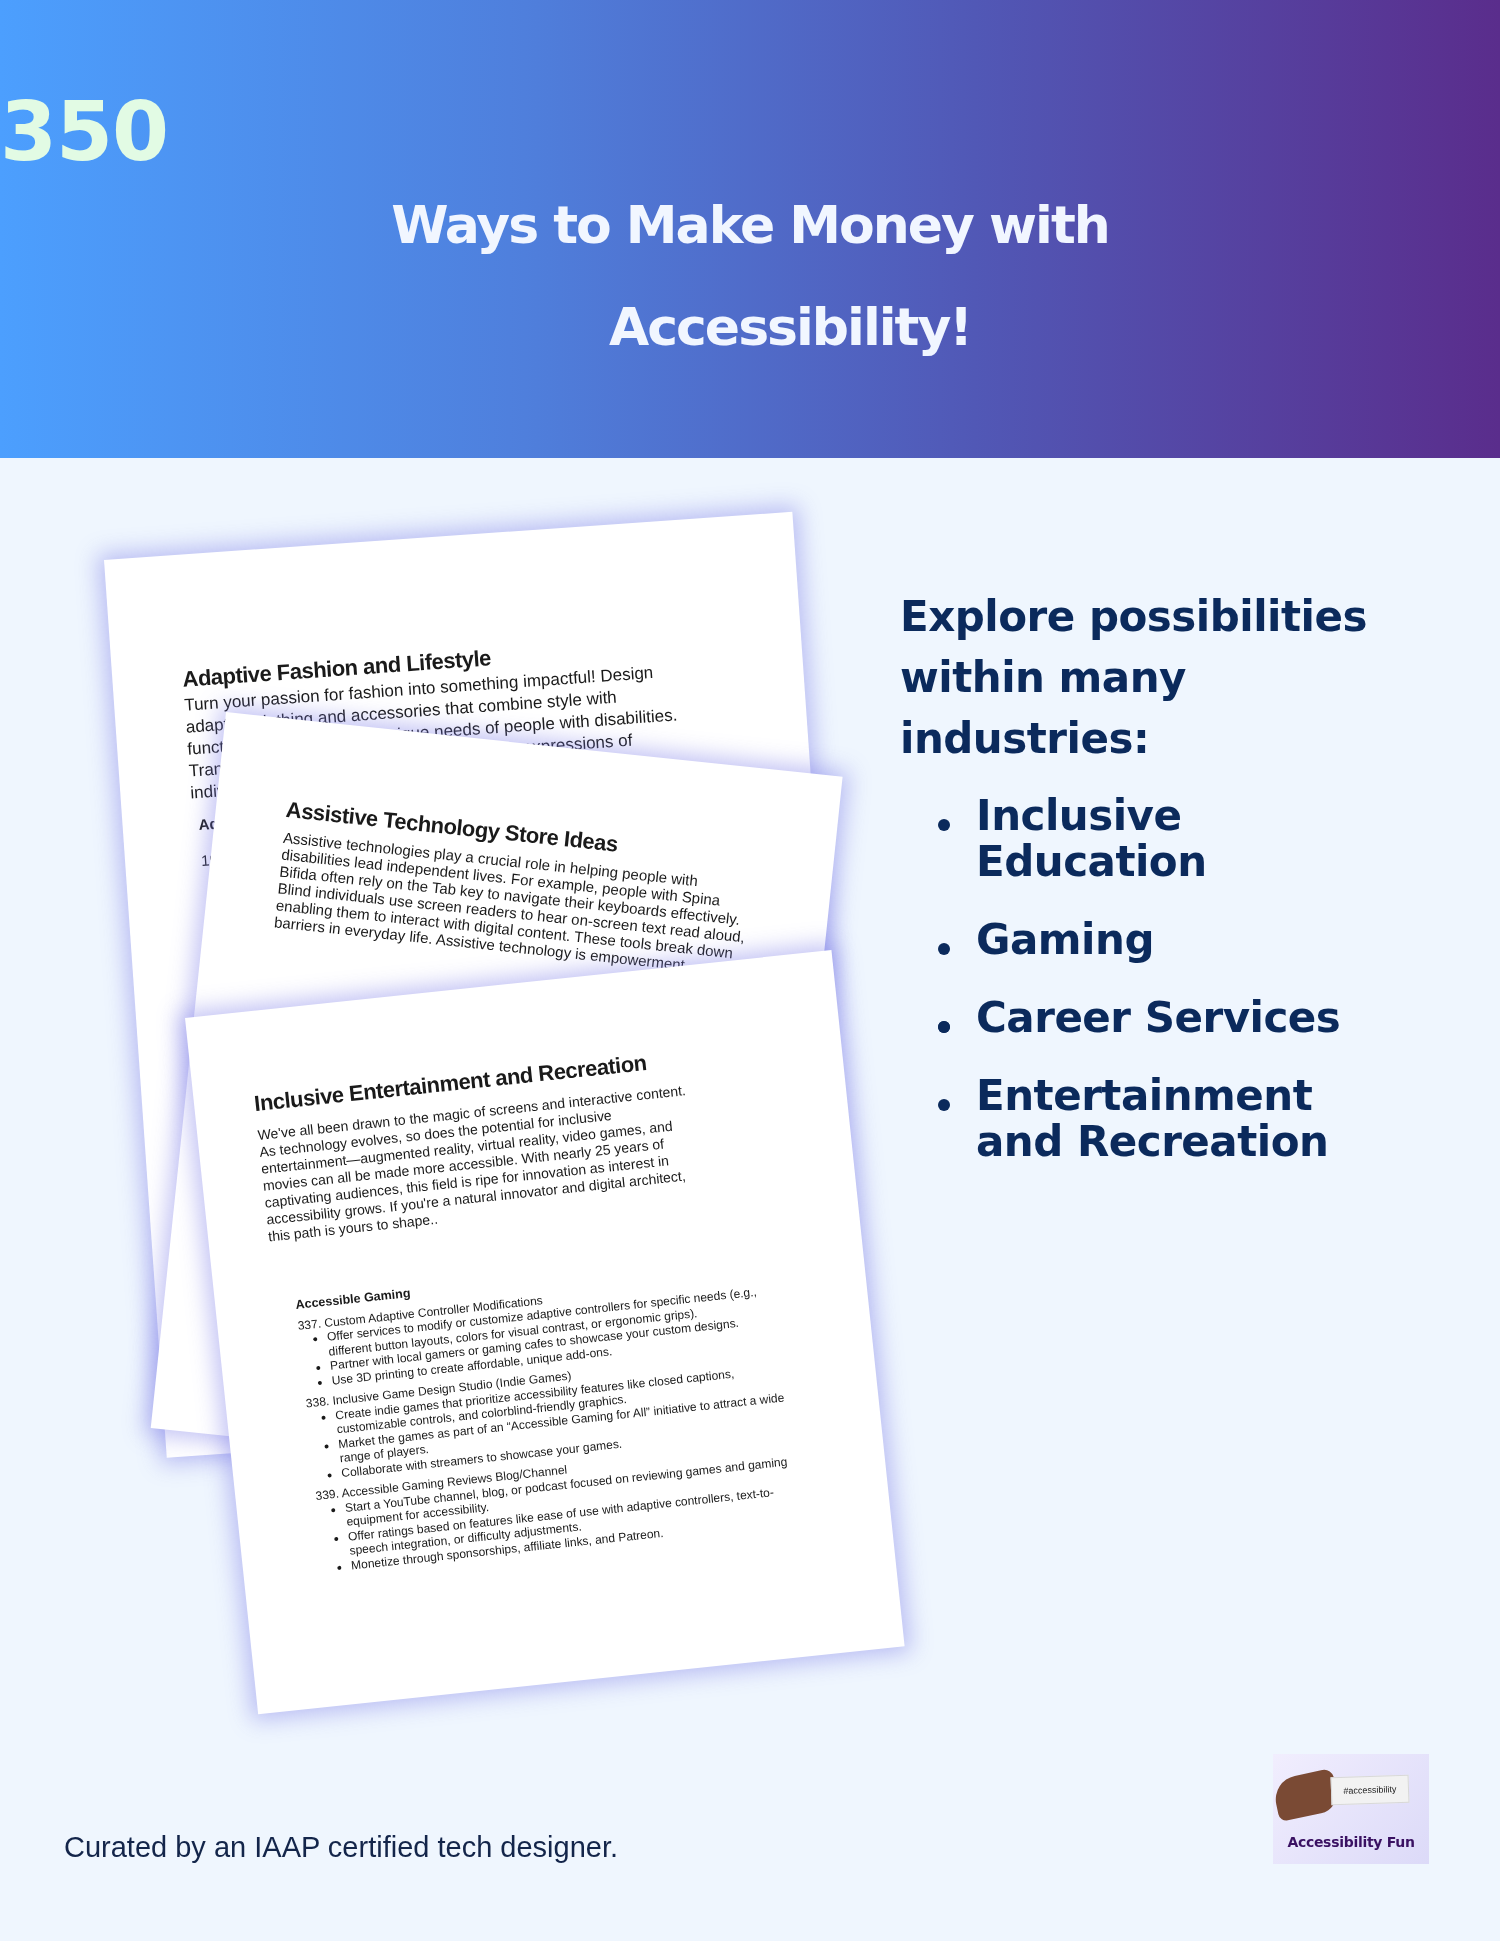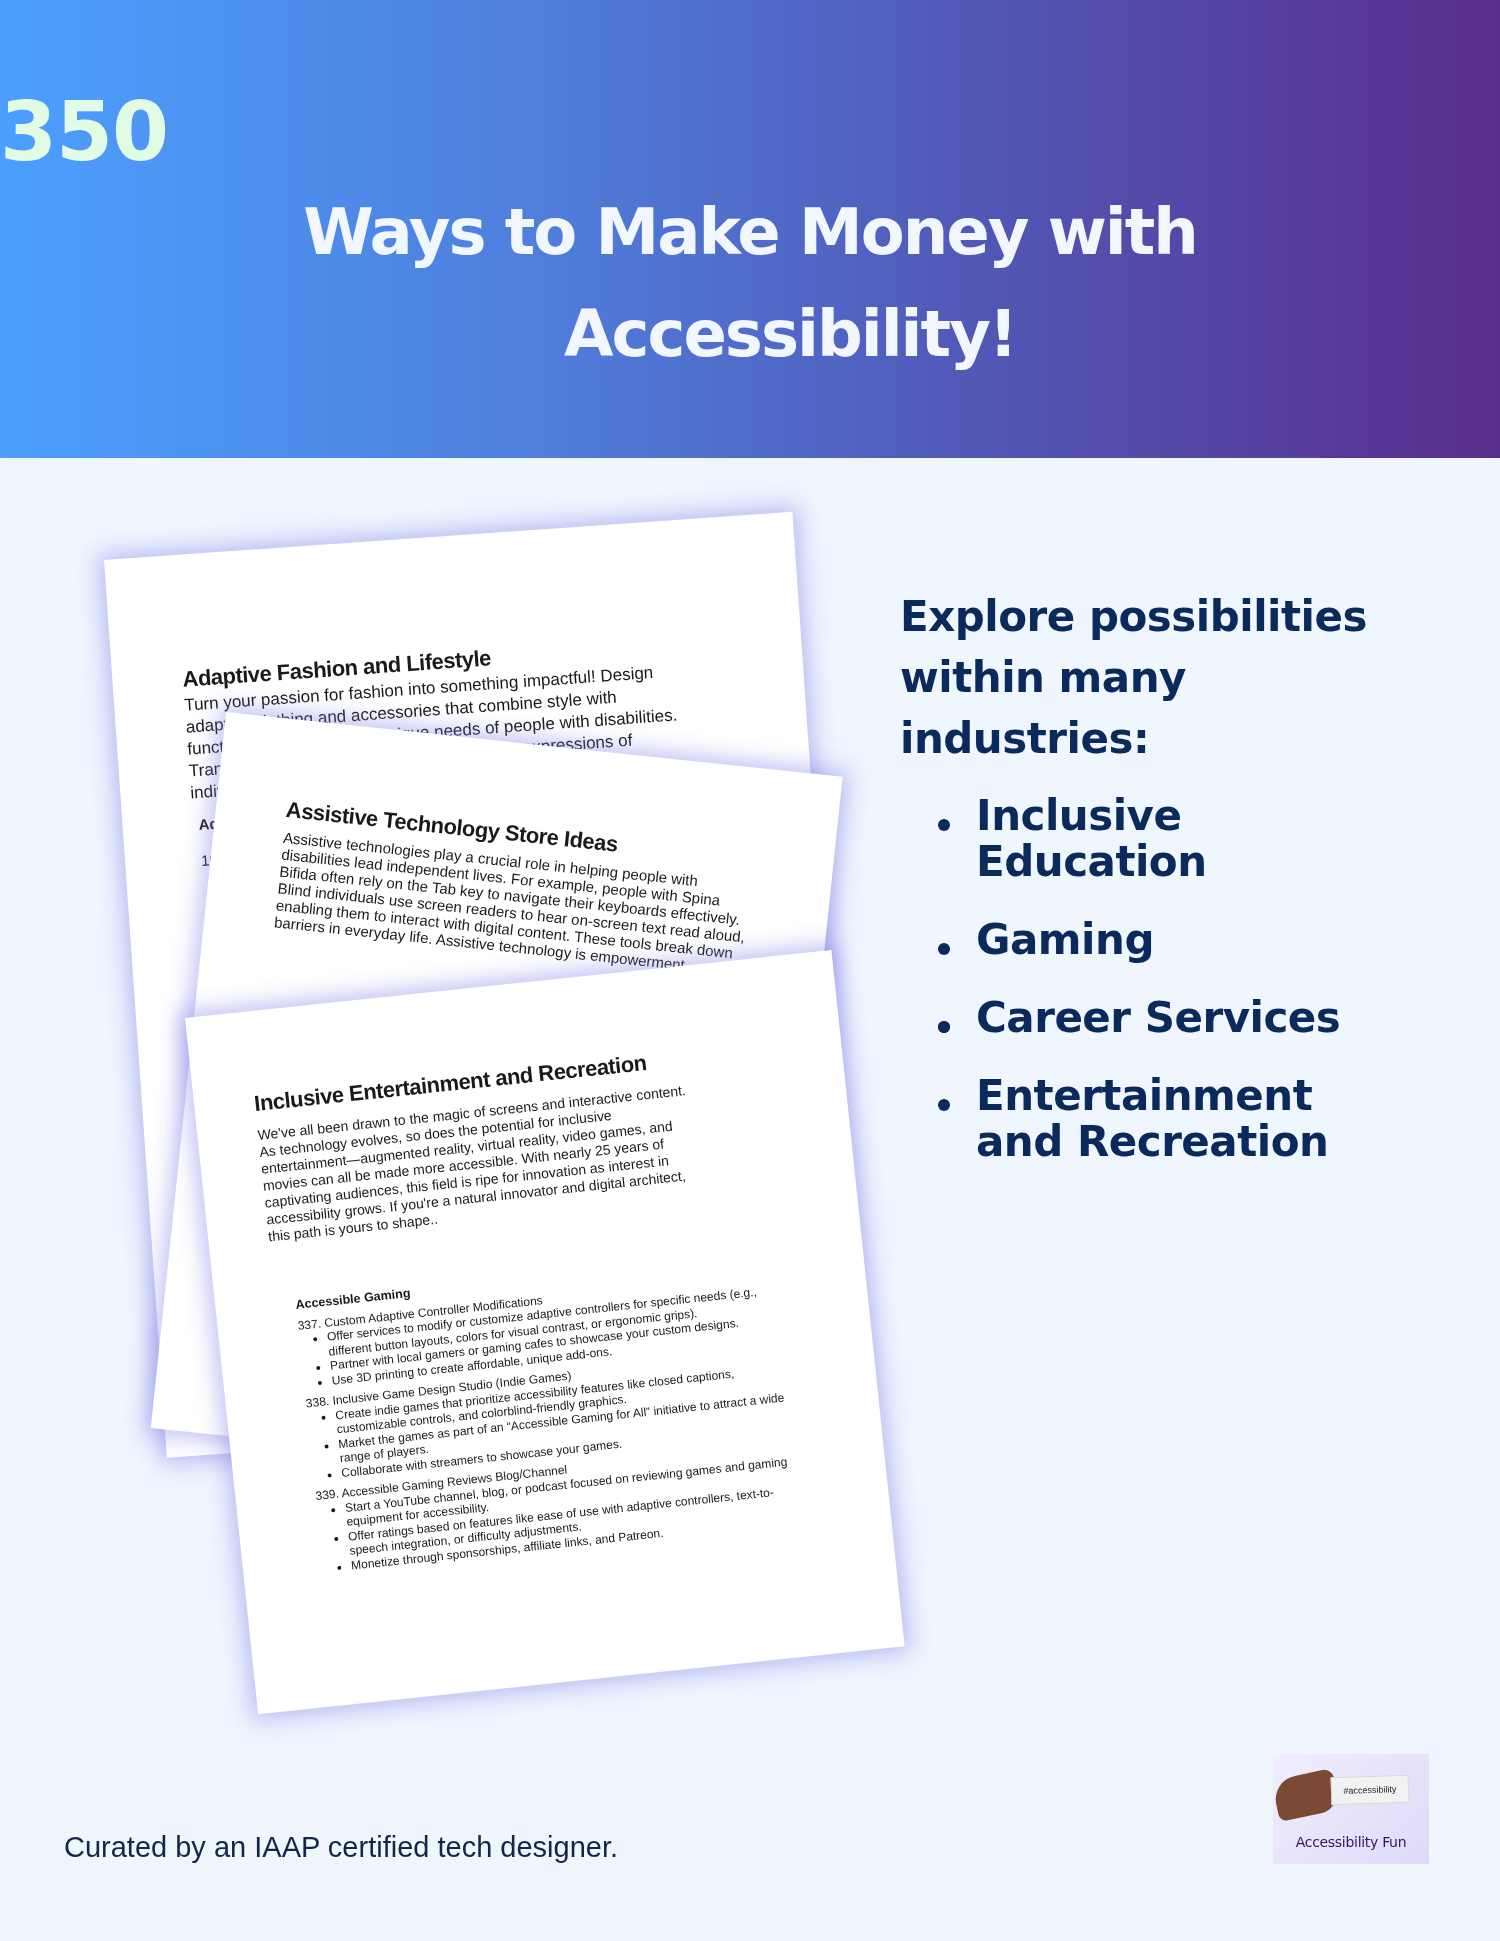--- a/index.html
+++ b/index.html
@@ -1,20 +1,20 @@
 <!DOCTYPE html>
 <html><head>
 <meta charset="utf-8">
 <style>
   html, body { margin:0; padding:0; }
   body { width:1500px; height:1941px; background:#eff6fe; position:relative; overflow:hidden; font-family:"DejaVu Sans", sans-serif; }
   .hero { position:absolute; left:0; top:0; width:1500px; height:458px;
     background:linear-gradient(90deg, #4c9ffe 0%, #4f7fdc 35%, #5158b6 65%, #5a2d8c 100%); }
   .hero-num { position:absolute; top:84px; width:100%; text-align:left; font-family:"DejaVu Sans", sans-serif; font-weight:bold; font-size:82px; color:#e2fbe4; letter-spacing:-1px; }
-  .hero-line { position:absolute; width:100%; text-align:center; font-family:"DejaVu Sans", sans-serif; font-weight:bold; font-size:64px; color:#f1f6ff; letter-spacing:-2px; }
+  .hero-line { position:absolute; width:100%; text-align:center; font-family:"DejaVu Sans", sans-serif; font-weight:bold; font-size:52px; color:#f1f6ff; letter-spacing:-2px; }
   .hero-l1 { top:195px; }
   .hero-l2 { top:297px;padding-left:40px; }
 
   .page { position:absolute; background:#ffffff; box-shadow:0 0 22px 6px rgba(120,120,230,0.45); overflow:hidden; font-family:"Liberation Sans", sans-serif; color:#1a1a1a; }
   .p1 { left:104px; top:560px; width:690px; height:900px; transform:rotate(-4deg); transform-origin:0 0; }
   .p2 { left:226px; top:712px; width:620px; height:720px; transform:rotate(6deg); transform-origin:0 0; }
   .p3 { left:185px; top:1018px; width:650px; height:700px; transform:rotate(-6deg); transform-origin:0 0; }
   .page h3 { margin:0; font-weight:bold; font-size:22px; letter-spacing:-0.5px; }
   .page p { margin:10px 0 0; font-size:16px; line-height:20px; }
   .p1 h3 { position:absolute; left:70px; top:112px; }
@@ -37,21 +37,21 @@
   .side { position:absolute; left:900px; top:586px; width:480px; color:#0b2a5c; font-family:"DejaVu Sans", sans-serif; font-weight:bold; }
   .side-head { font-size:42px; line-height:61px; letter-spacing:-0.5px; margin:0; }
   .side ul { list-style:none; margin:24px 0 0; padding:0; }
   .side li { position:relative; padding-left:76px; font-size:42px; line-height:46px; margin-bottom:32px; letter-spacing:-0.5px; }
   .side li .dot { position:absolute; left:38px; top:26px; width:12px; height:12px; border-radius:50%; background:#0b2a5c; }
 
   .footer-text { position:absolute; left:64px; top:1831px; font-family:"Liberation Sans", sans-serif; font-size:29px; color:#13254a; }
   .logo { position:absolute; left:1273px; top:1754px; width:156px; height:110px; background:linear-gradient(135deg,#f1eefe,#dcdaf8); }
   .logo .card { position:absolute; left:58px; top:22px; width:76px; height:26px; background:#f2f2f2; border:1px solid #d8d8d8; transform:rotate(-2deg); font-family:"Liberation Sans", sans-serif; font-size:9px; color:#222; text-align:center; line-height:26px; }
   .logo .hand { position:absolute; left:2px; top:20px; width:62px; height:42px; background:#7a4a34; border-radius:24px 10px 20px 8px; transform:rotate(-12deg); }
-  .logo .name { position:absolute; left:0; top:80px; width:100%; text-align:center; font-family:"DejaVu Sans", sans-serif; font-weight:normal; font-size:14px; color:#3a1162; letter-spacing:-0.3px; }
+  .logo .name { position:absolute; left:0; top:80px; width:100%; text-align:center; font-family:"DejaVu Sans", sans-serif; font-weight:bold; font-size:14px; color:#3a1162; letter-spacing:-0.3px; }
 </style>
 </head>
 <body>
 
 <header class="hero">
   <div class="hero-num">350</div>
   <div class="hero-line hero-l1">Ways to Make Money with</div>
   <div class="hero-line hero-l2">Accessibility!</div>
 </header>
 

